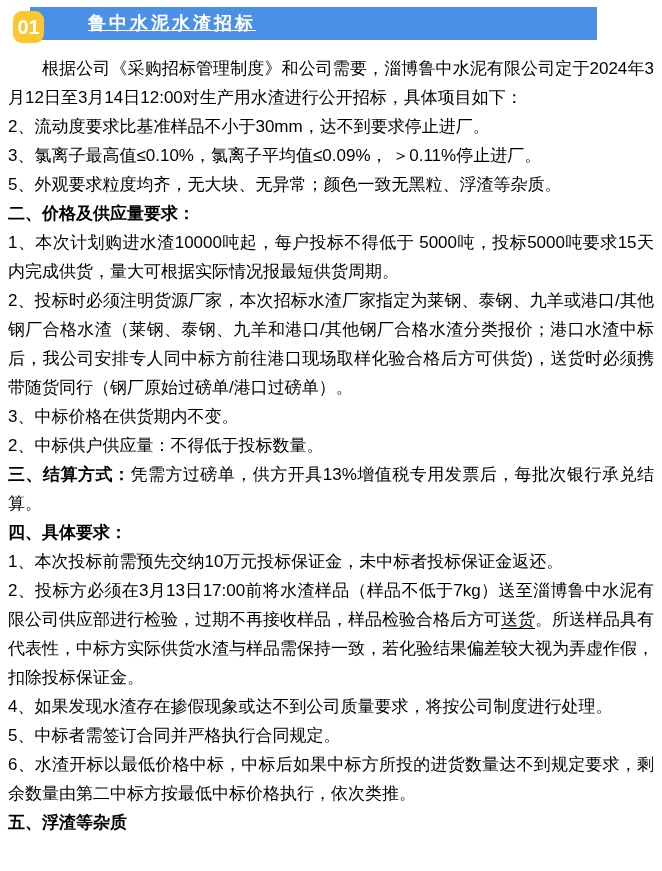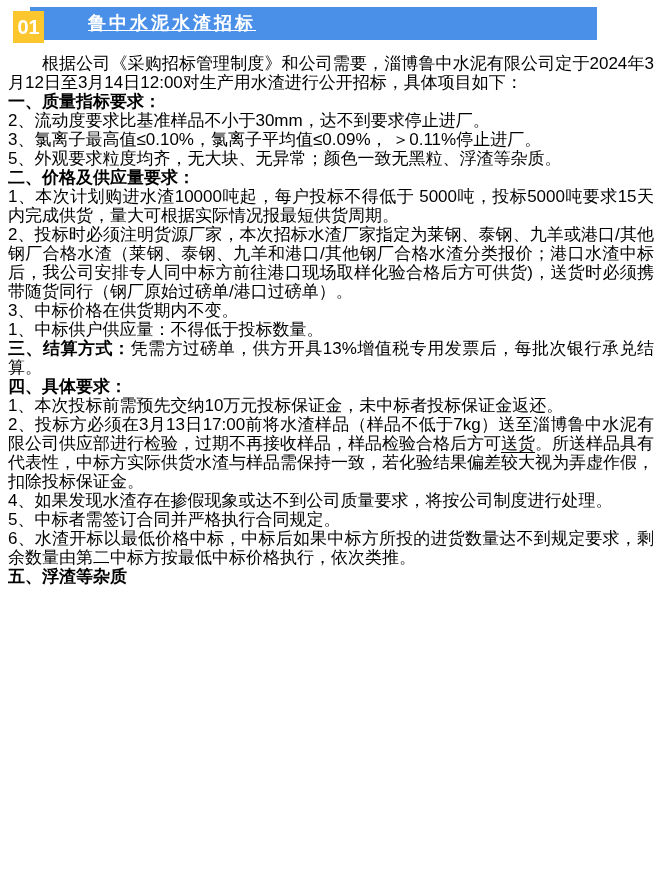--- a/index.html
+++ b/index.html
@@ -24,35 +24,36 @@
     top: 4px;
     width: 31px;
     height: 32px;
     background: var(--badge, #fcc72e);
     display: flex;
     align-items: center;
     justify-content: center;
     color: var(--header_text, #ffffff);
     font-weight: 700;
     font-size: 20px;
+    border-radius: 9px;
   }
   .header-title {
     line-height: 33px;
     padding-left: 58px;
     color: var(--header_text, #ffffff);
     font-weight: 700;
     font-size: 18px;
     letter-spacing: 3px;
     white-space: nowrap;
     text-decoration: underline;
   }
   .doc-body {
     padding: 14px 8px 0 8px;
     font-size: 17px;
-    line-height: 19px;
+    line-height: 29px;
     text-align: justify;
   }
   .para { margin: 0; }
   .indent { text-indent: 2em; }
   .h { font-weight: 700; }
   .u { text-decoration: underline; text-underline-offset: 3px; }
 </style>
 </head>
 <body>
 
@@ -62,30 +63,29 @@
     <div class="badge">
       <span>01</span>
     </div>
     <div class="header-title">鲁中水泥水渣招标</div>
   </div>
 
   <div class="doc-body">
 
     <p class="para indent">根据公司《采购招标管理制度》和公司需要，淄博鲁中水泥有限公司定于2024年3月12日至3月14日12:00对生产用水渣进行公开招标，具体项目如下：</p>
 
-    <p class="para h">一、质量指标要求：</p>
     <p class="para">2、流动度要求比基准样品不小于30mm，达不到要求停止进厂。</p>
     <p class="para">3、氯离子最高值≤0.10%，氯离子平均值≤0.09%， ＞0.11%停止进厂。</p>
     <p class="para">5、外观要求粒度均齐，无大块、无异常；颜色一致无黑粒、浮渣等杂质。</p>
 
     <p class="para h">二、价格及供应量要求：</p>
     <p class="para">1、本次计划购进水渣10000吨起，每户投标不得低于 5000吨，投标5000吨要求15天内完成供货，量大可根据实际情况报最短供货周期。</p>
     <p class="para">2、投标时必须注明货源厂家，本次招标水渣厂家指定为莱钢、泰钢、九羊或港口/其他钢厂合格水渣（莱钢、泰钢、九羊和港口/其他钢厂合格水渣分类报价；港口水渣中标后，我公司安排专人同中标方前往港口现场取样化验合格后方可供货)，送货时必须携带随货同行（钢厂原始过磅单/港口过磅单）。</p>
     <p class="para">3、中标价格在供货期内不变。</p>
-    <p class="para">1、中标供户供应量：不得低于投标数量。</p>
+    <p class="para">2、中标供户供应量：不得低于投标数量。</p>
 
     <p class="para"><span class="h">三、结算方式：</span><span>凭需方过磅单，供方开具13%增值税专用发票后，每批次银行承兑结算。</span></p>
 
     <p class="para h">四、具体要求：</p>
     <p class="para">1、本次投标前需预先交纳10万元投标保证金，未中标者投标保证金返还。</p>
     <p class="para"><span>2、投标方必须在3月13日17:00前将水渣样品（样品不低于7kg）送至淄博鲁中水泥有限公司供应部进行检验，过期不再接收样品，样品检验合格后方可</span><span class="u">送货</span><span>。所送样品具有代表性，中标方实际供货水渣与样品需保持一致，若化验结果偏差较大视为弄虚作假，扣除投标保证金。</span></p>
     <p class="para">4、如果发现水渣存在掺假现象或达不到公司质量要求，将按公司制度进行处理。</p>
     <p class="para">5、中标者需签订合同并严格执行合同规定。</p>
     <p class="para">6、水渣开标以最低价格中标，中标后如果中标方所投的进货数量达不到规定要求，剩余数量由第二中标方按最低中标价格执行，依次类推。</p>
 

